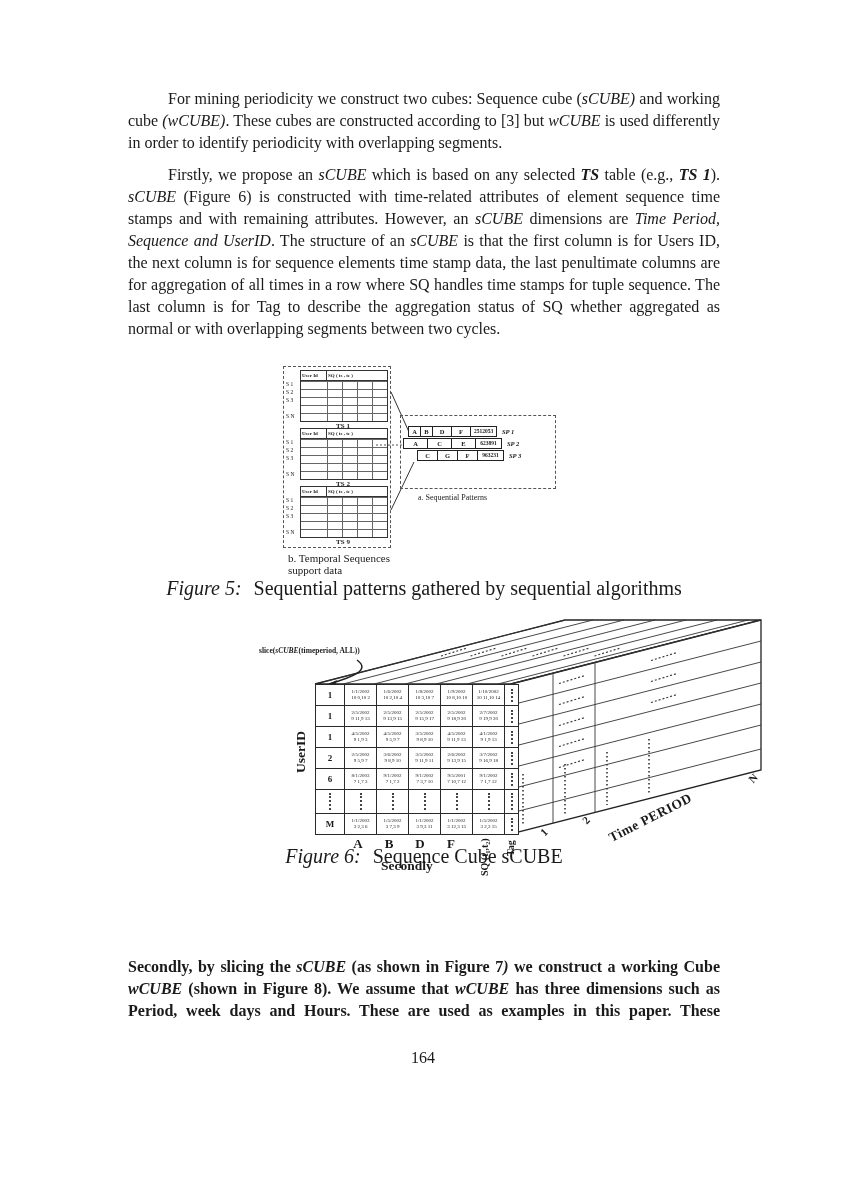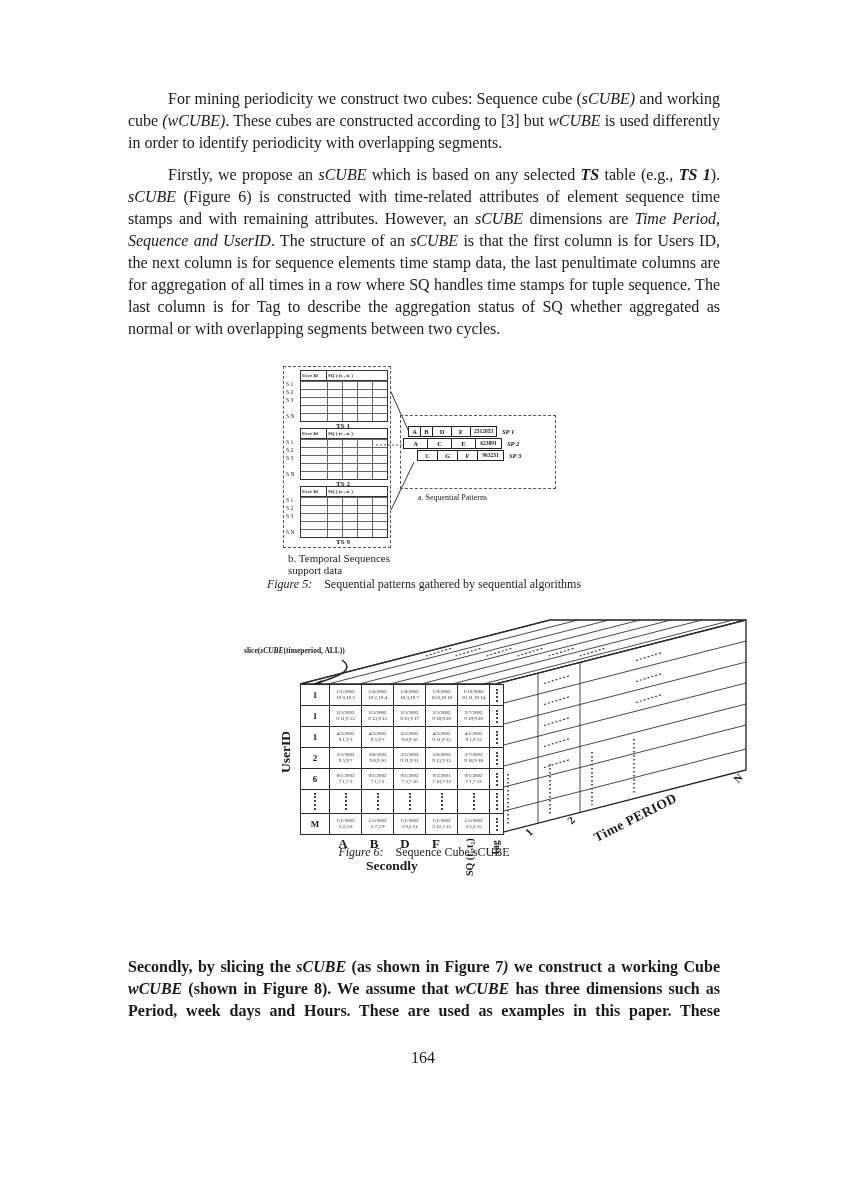--- a/index.html
+++ b/index.html
@@ -5,21 +5,21 @@
   html,body{margin:0;padding:0;}
   body{width:846px;height:1197px;position:relative;background:#ffffff;
        font-family:"Liberation Serif","DejaVu Serif",serif;color:#1a1a1a;}
   .it{font-style:italic;}
   .bd{font-weight:bold;}
   .para{position:absolute;left:128px;width:592px;text-align:justify;
         font-size:16px;line-height:22px;text-indent:40px;}
   #p1{top:88px;}
   #p2{top:164px;}
   #p3{top:956px;text-indent:0;text-align-last:justify;font-weight:bold;}
-  .caption{position:absolute;left:128px;width:592px;text-align:center;font-size:12px;}
+  .caption{position:absolute;left:128px;width:592px;text-align:center;font-size:20px;}
   #fig5-caption{top:577px;}
   #fig6-caption{top:845px;}
   .cap-text{margin-left:12px;}
   #page-number{position:absolute;left:0;top:1049px;width:846px;text-align:center;font-size:16px;}
 
   
   #fig5{position:absolute;left:278px;top:362px;width:290px;height:208px;}
   #fig5 svg.overlay{position:absolute;left:0;top:0;pointer-events:none;}
   #fig5-leftbox{position:absolute;left:5px;top:4px;width:108px;height:182px;
       border:1px dashed #555;box-sizing:border-box;padding:3px 2px 2px 2px;}
@@ -45,21 +45,21 @@
   .sp0{margin-left:8px;} .sp1{margin-left:3px;} .sp2{margin-left:17px;}
   .sp0 .sp-cell{width:13px;} .sp0 .sp-cell:nth-child(3),.sp0 .sp-cell:nth-child(4){width:20px;}
   .sp1 .sp-cell{width:25px;} .sp2 .sp-cell{width:21px;}
   .sp-val{width:27px;font-size:5.5px;}
   .sp-label{font-size:6.5px;font-weight:bold;font-style:italic;margin-left:5px;line-height:11px;white-space:nowrap;}
   #fig5-label-a{position:absolute;left:140px;top:131px;font-size:8px;font-weight:normal;}
   #fig5-label-b{position:absolute;left:10px;top:190px;width:130px;text-align:left;
       font-size:11px;font-weight:normal;}
 
   
-  #fig6{position:absolute;left:238px;top:614px;width:580px;height:274px;}
+  #fig6{position:absolute;left:253px;top:614px;width:580px;height:274px;}
   #cube-svg{position:absolute;left:0;top:0;}
   #cube-annotation{position:absolute;left:6px;top:32px;width:150px;font-size:7.5px;font-weight:bold;}
   #cube-table{position:absolute;left:62px;top:70px;border-collapse:collapse;
       table-layout:fixed;background:#fff;border:1.5px solid #222;}
   #cube-table td{border:1px solid #2a2a2a;padding:0;text-align:center;vertical-align:middle;}
   td.cube-id{width:28px;font-size:9px;font-weight:bold;}
   td.cube-cell{width:31px;}
   td.cube-tag{width:13px;}
   #cube-table tr{height:21px;}
   #cube-table tr.ell{height:24px;}

